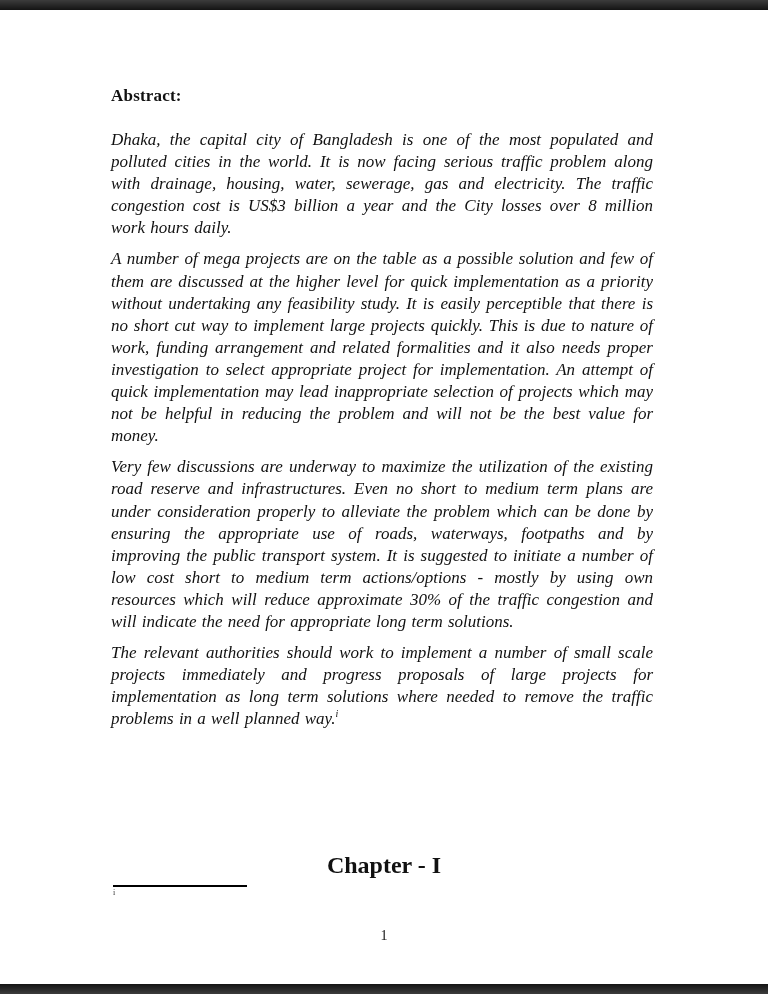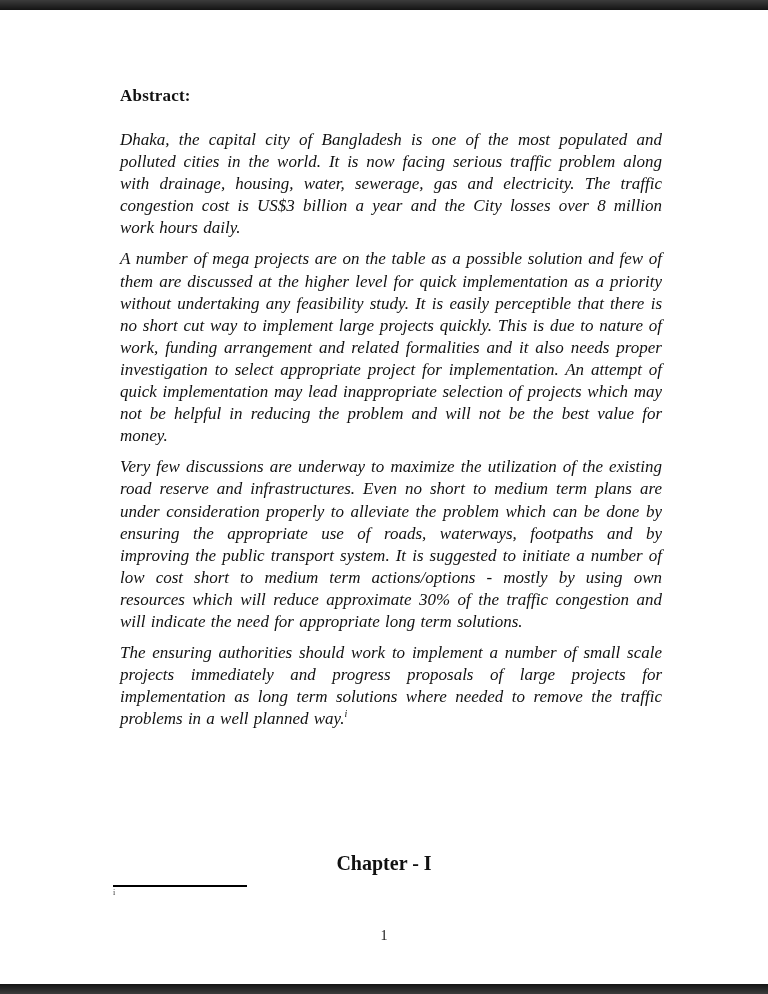--- a/index.html
+++ b/index.html
@@ -19,21 +19,21 @@
     position: absolute;
     left: 0;
     width: 768px;
     height: 10px;
   }
   .edge-bar.top { top: 0; background: linear-gradient(to bottom, #3c3c3c, #141414); }
   .edge-bar.bottom { bottom: 0; background: linear-gradient(to top, #3c3c3c, #141414); }
 
   .page-content {
     position: absolute;
-    left: 120px;
+    left: 111px;
     top: 86px;
     width: 542px;
   }
   .abstract-heading {
     font-size: 17px;
     font-weight: bold;
     margin: 0 0 23px 0;
     letter-spacing: 0.2px;
   }
   .body-para {
@@ -48,21 +48,21 @@
     font-size: 10px;
     vertical-align: super;
     line-height: 0;
   }
   .chapter-heading {
     position: absolute;
     top: 852px;
     left: 0;
     width: 768px;
     text-align: center;
-    font-size: 20px;
+    font-size: 24px;
     font-weight: bold;
     margin: 0;
   }
   .footnote-area {
     position: absolute;
     left: 113px;
     top: 885px;
     width: 300px;
   }
   .footnote-rule {
@@ -92,21 +92,21 @@
 
 <div class="page-content">
   <h2 class="abstract-heading">Abstract:</h2>
 
   <p class="body-para">Dhaka, the capital city of Bangladesh is one of the most populated and polluted cities in the world. It is now facing serious traffic problem along with drainage, housing, water, sewerage, gas and electricity. The traffic congestion cost is US$3 billion a year and the City losses over 8 million work hours daily.</p>
 
   <p class="body-para">A number of mega projects are on the table as a possible solution and few of them are discussed at the higher level for quick implementation as a priority without undertaking any feasibility study. It is easily perceptible that there is no short cut way to implement large projects quickly. This is due to nature of work, funding arrangement and related formalities and it also needs proper investigation to select appropriate project for implementation. An attempt of quick implementation may lead inappropriate selection of projects which may not be helpful in reducing the problem and will not be the best value for money.</p>
 
   <p class="body-para">Very few discussions are underway to maximize the utilization of the existing road reserve and infrastructures. Even no short to medium term plans are under consideration properly to alleviate the problem which can be done by ensuring the appropriate use of roads, waterways, footpaths and by improving the public transport system. It is suggested to initiate a number of low cost short to medium term actions/options - mostly by using own resources which will reduce approximate 30% of the traffic congestion and will indicate the need for appropriate long term solutions.</p>
 
-  <p class="body-para"><span>The ensuring authorities should work to implement a number of small scale projects immediately and progress proposals of large projects for implementation as long term solutions where needed to remove the traffic problems in a well planned way.</span><sup class="endnote-ref">i</sup></p>
+  <p class="body-para"><span>The relevant authorities should work to implement a number of small scale projects immediately and progress proposals of large projects for implementation as long term solutions where needed to remove the traffic problems in a well planned way.</span><sup class="endnote-ref">i</sup></p>
 </div>
 
 <h1 class="chapter-heading">Chapter - I</h1>
 
 <div class="footnote-area">
   <hr class="footnote-rule">
   <span class="footnote-marker">i</span>
 </div>
 
 <div class="page-number">1</div>

